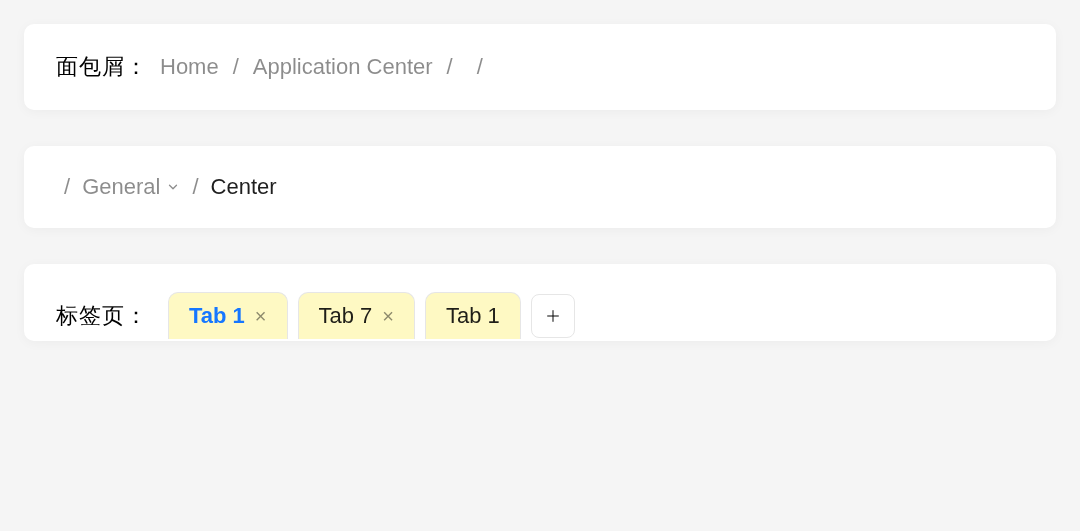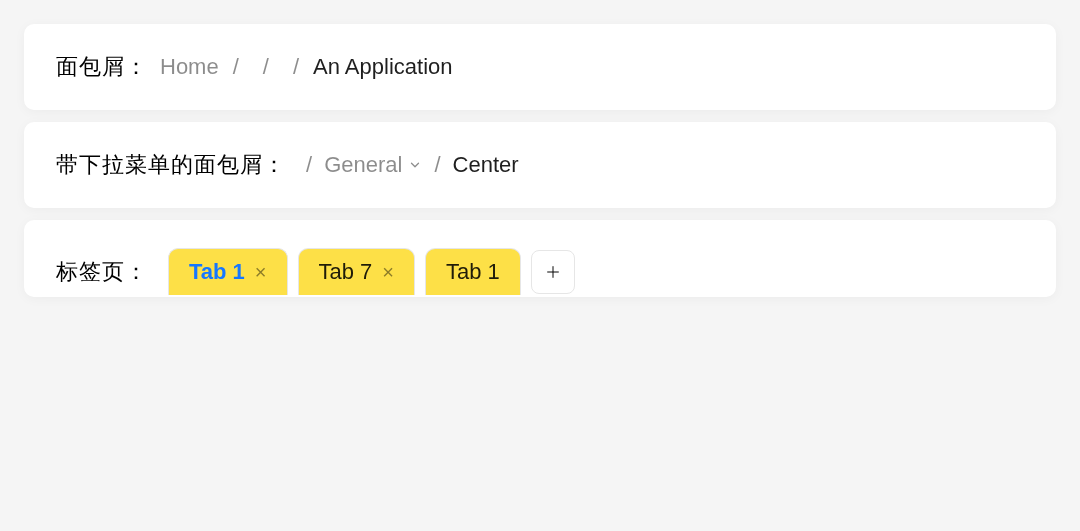--- a/index.html
+++ b/index.html
@@ -11,21 +11,21 @@
       font-family: -apple-system, BlinkMacSystemFont, "Segoe UI", "PingFang SC", "Hiragino Sans GB", "Microsoft YaHei", sans-serif;
       background: #f5f5f5;
       padding: 24px;
       font-size: 22px;
       color: rgba(0,0,0,0.88);
     }
     .card {
       background: #ffffff;
       border-radius: 10px;
       padding: 28px 32px;
-      margin-bottom: 12px;
+      margin-bottom: 36px;
       box-shadow: 0 2px 12px rgba(0,0,0,0.04);
     }
     .row {
       display: flex;
       align-items: center;
       flex-wrap: wrap;
       gap: 4px;
     }
     .label {
       color: #000;
@@ -68,21 +68,21 @@
     
     .tabs-row {
       display: flex;
       align-items: center;
       gap: 8px;
     }
     .tab {
       display: inline-flex;
       align-items: center;
       gap: 10px;
-      background: #fde047;
+      background: #fef9c3;
       border: 1px solid #e6e6e6;
       border-bottom: none;
       border-radius: 10px 10px 0 0;
       padding: 10px 20px;
       font-size: 22px;
       cursor: pointer;
       color: rgba(0,0,0,0.88);
     }
     .tab-active {
       color: #1677ff;
@@ -122,29 +122,28 @@
     }
   </style>
 </head>
 <body>
 
 <div class="card">
   <div class="row">
     <span class="label">面包屑：</span>
     <span class="bc-link">Home</span>
     <span class="bc-sep">/</span>
+    <span class="bc-link">Application Center</span>
     <span class="bc-sep">/</span>
     <span class="bc-sep">/</span>
-    <span class="bc-current">An Application</span>
   </div>
 </div>
 
 <div class="card">
   <div class="row">
-    <span class="label">带下拉菜单的面包屑：</span>
     <span class="bc-sep-tight">/</span>
     <span class="dropdown-item">
       <span>General</span>
       <span class="chevron-down">
         <svg viewBox="0 0 24 24" fill="none" stroke="rgba(0,0,0,0.45)" stroke-width="2.2" stroke-linecap="round" stroke-linejoin="round">
             <polyline points="6 9 12 15 18 9"></polyline>
           </svg>
       </span>
     </span>
     <span class="bc-sep-tight">/</span>

